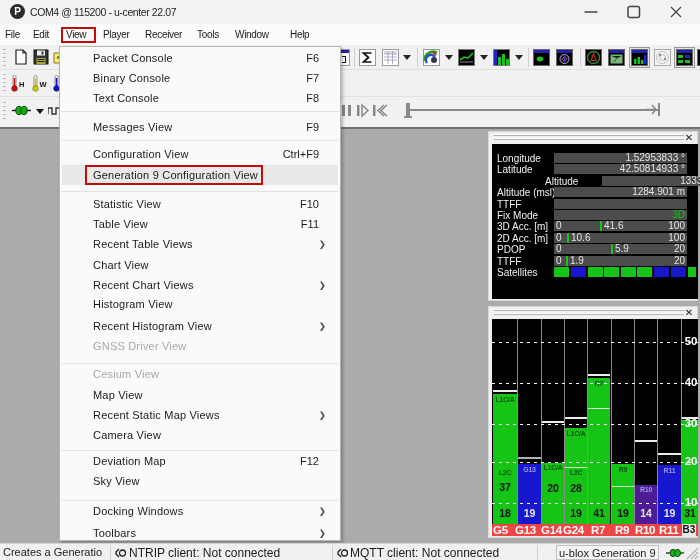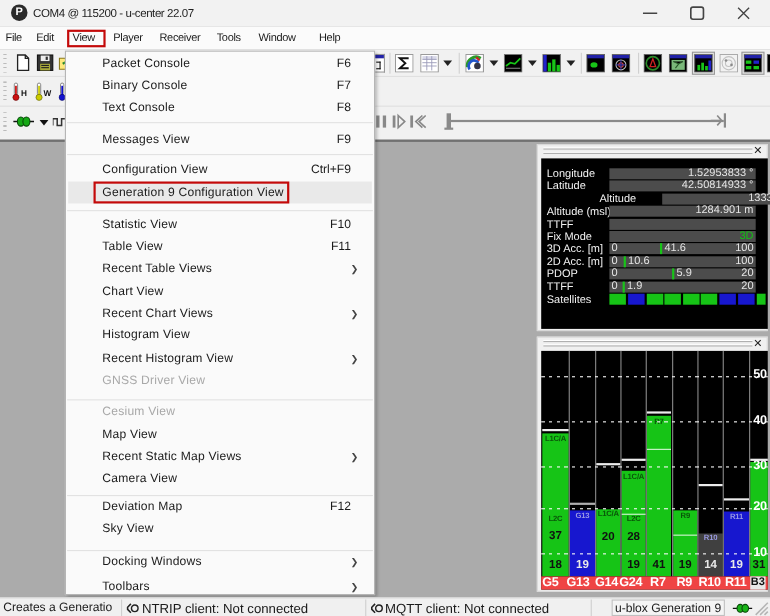--- a/index.html
+++ b/index.html
@@ -416,21 +416,21 @@
       <div class="blab" style="top:2px;color:#0a560a;">R7</div>
       <div style="position:absolute;left:0;top:30px;width:100%;height:1px;background:#d8f8d8;"></div>
       <div class="bnum" style="top:129px;">41</div>
     </div>
     <div class="bar" style="left:120px;top:145px;width:22px;height:60px;background:#16c416;">
       <div class="blab" style="top:2px;color:#0a560a;">R9</div>
       <div style="position:absolute;left:0;top:22px;width:100%;height:1px;background:#d8f8d8;"></div>
       <div class="bnum" style="top:43px;">19</div>
     </div>
     <div class="maxline" style="left:143px;top:121px;width:22px;"></div>
-    <div class="bar" style="left:143px;top:166px;width:22px;height:39px;background:#404040;">
+    <div class="bar" style="left:143px;top:166px;width:22px;height:39px;background:#4c1d95;">
       <div class="blab" style="top:1px;color:#9a9ae2;">R10</div>
       <div class="bnum" style="top:22px;color:#e8e8e8;">14</div>
     </div>
     <div class="maxline" style="left:166px;top:134px;width:23px;"></div>
     <div class="bar" style="left:166px;top:146px;width:23px;height:59px;background:#1717cf;">
       <div class="blab" style="top:2px;color:#9a9ae2;">R11</div>
       <div class="bnum" style="top:42px;color:#e8e8e8;">19</div>
     </div>
     <div class="maxline" style="left:190px;top:98px;width:16px;"></div>
     <div class="bar" style="left:190px;top:101px;width:16px;height:104px;background:#16c416;">

